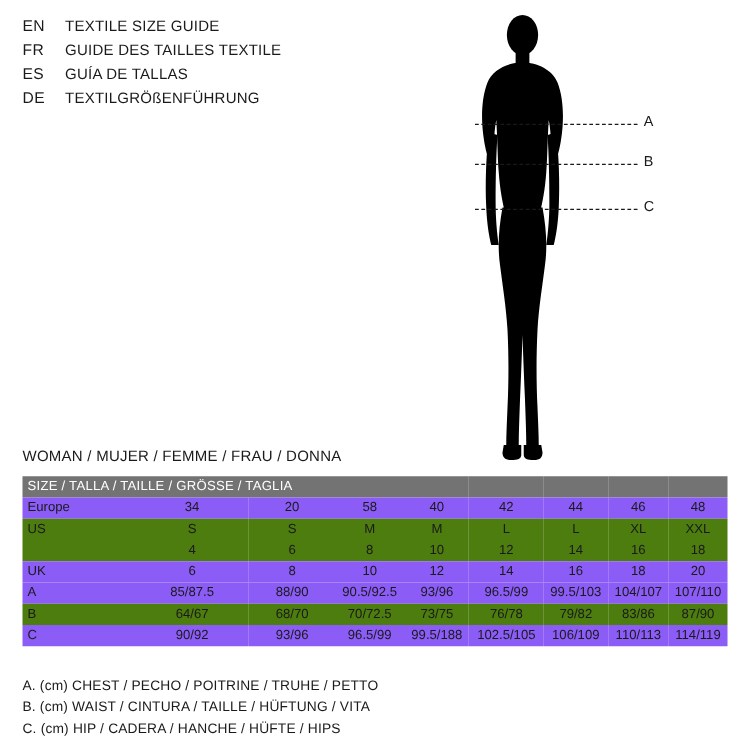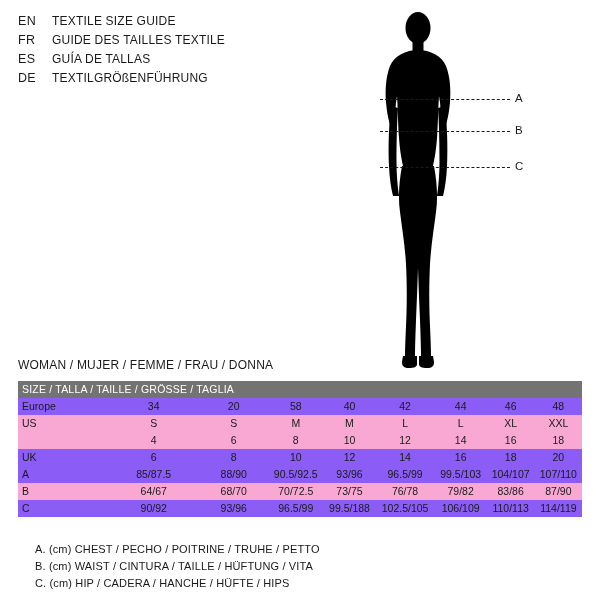--- a/index.html
+++ b/index.html
@@ -106,29 +106,28 @@
   .row-head td {
     background: #737373;
     color: #ffffff;
     font-size: 10.5px;
     letter-spacing: 0.2px;
   }
   .row-head td.lbl {
     text-align: left;
   }
   .row-shade td { background: #8b5cf6; }
-  .row-plain td { background: #f9a8d4; }
+  .row-plain td { background: #4d7c0f; }
 
   
   .legend {
     position: absolute;
     left: 18px;
     top: 541px;
     width: 560px;
-    margin-left: 17px;
   }
   .legend-row {
     font-size: 11px;
     letter-spacing: 0.15px;
     height: 17px;
     line-height: 17px;
     color: #1a1a1a;
   }
 </style>
 </head>

